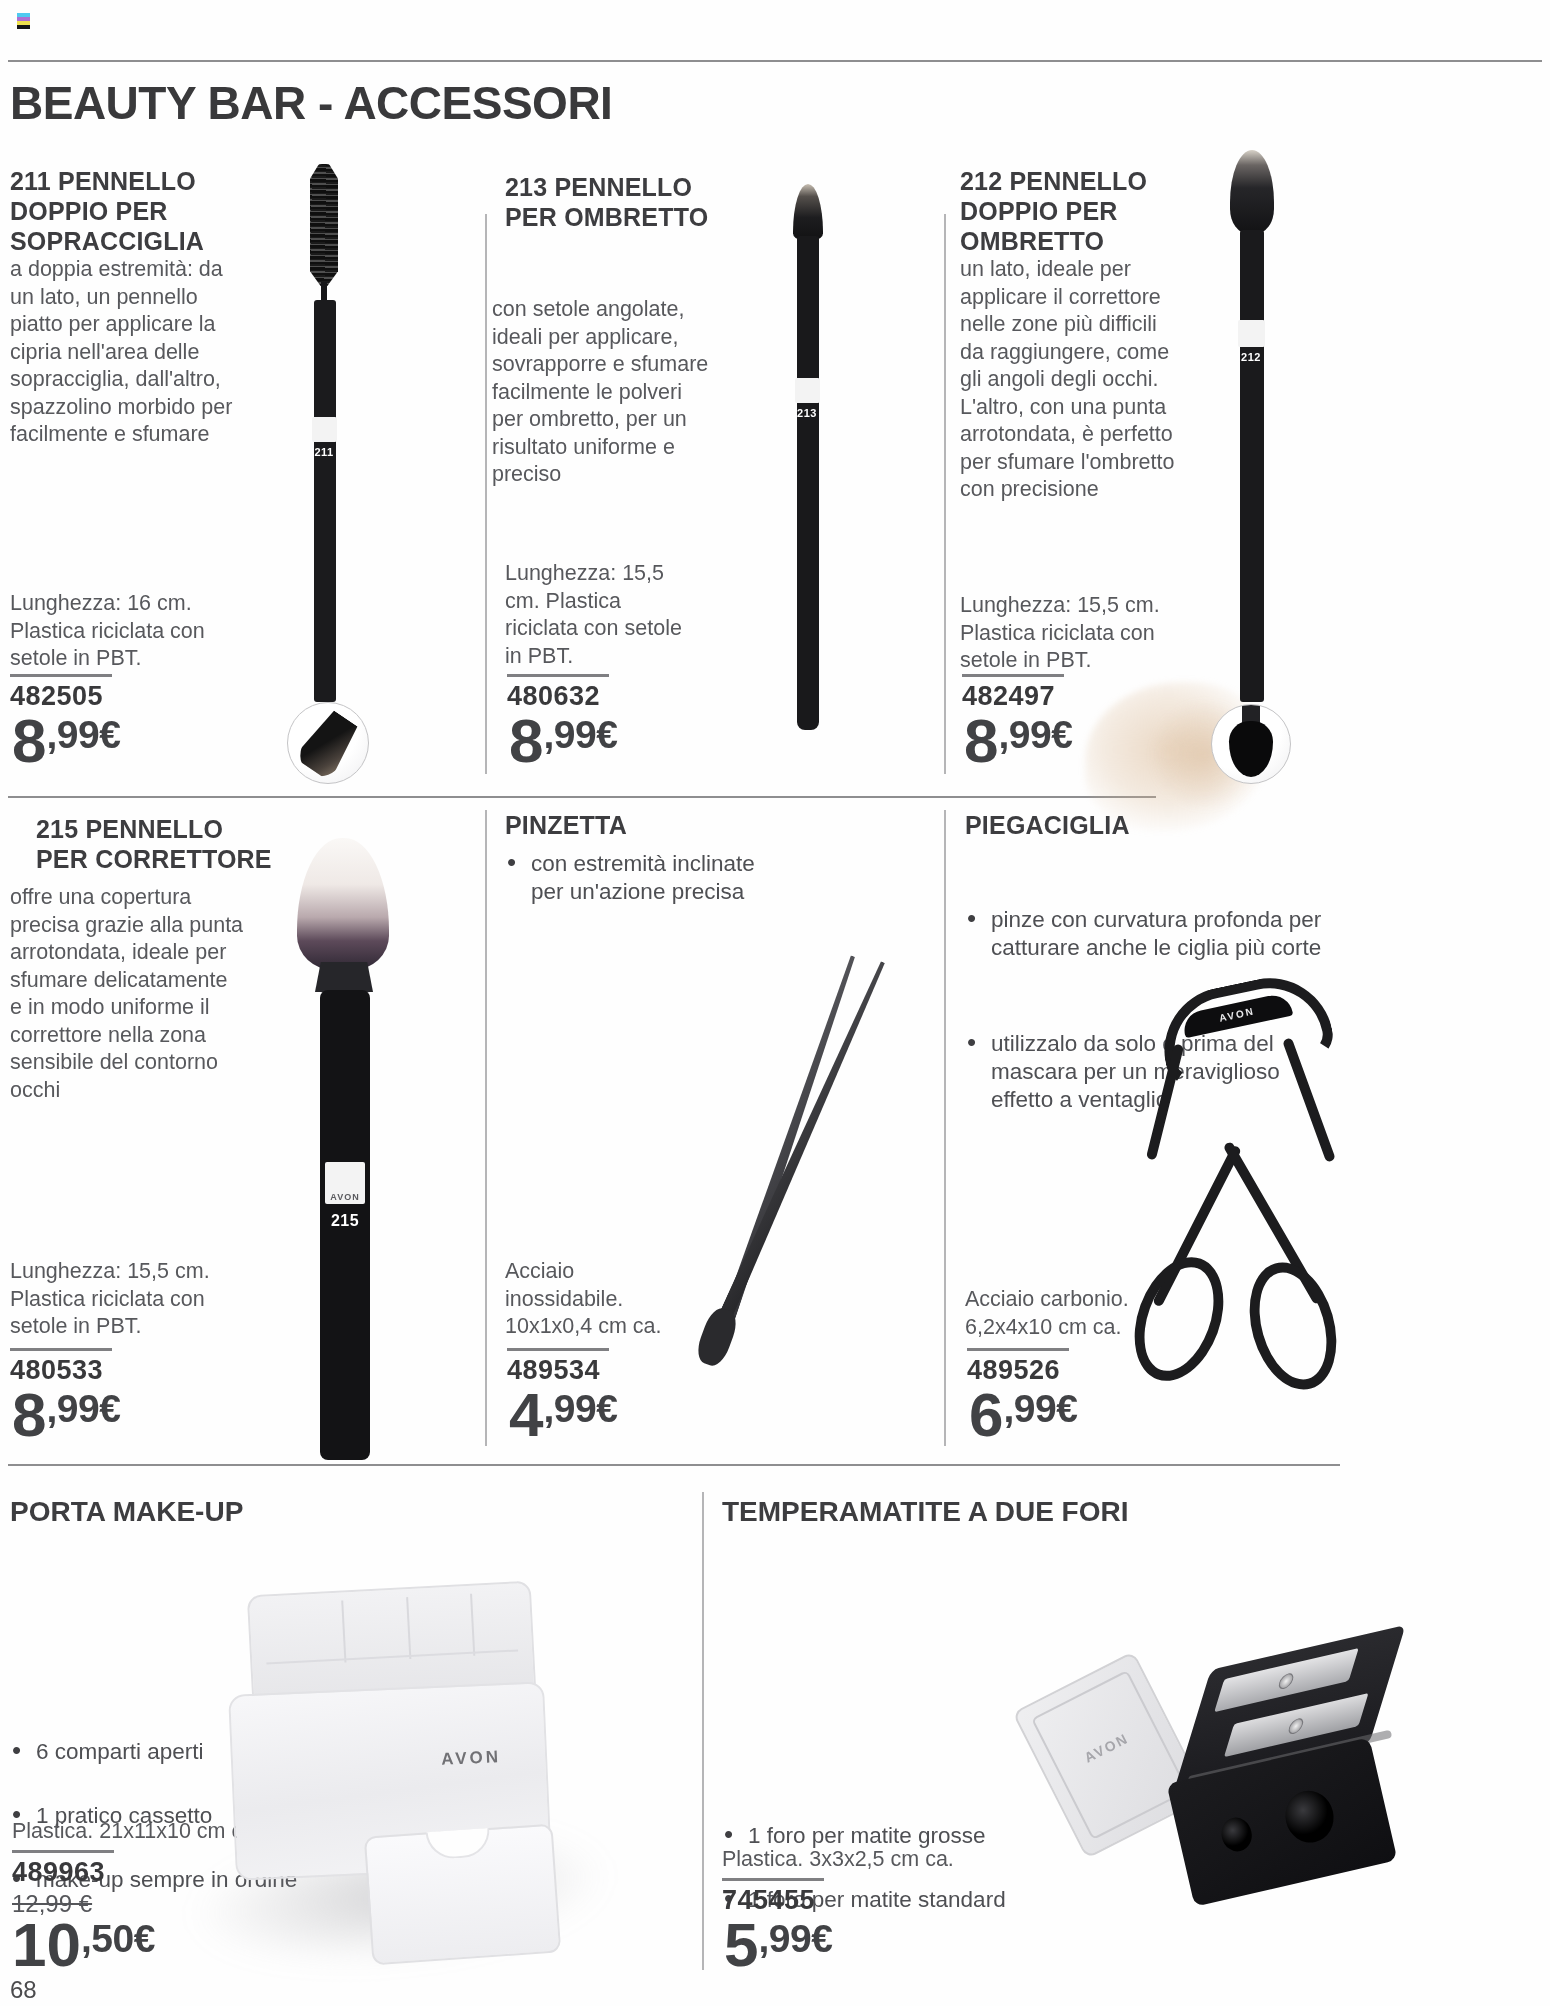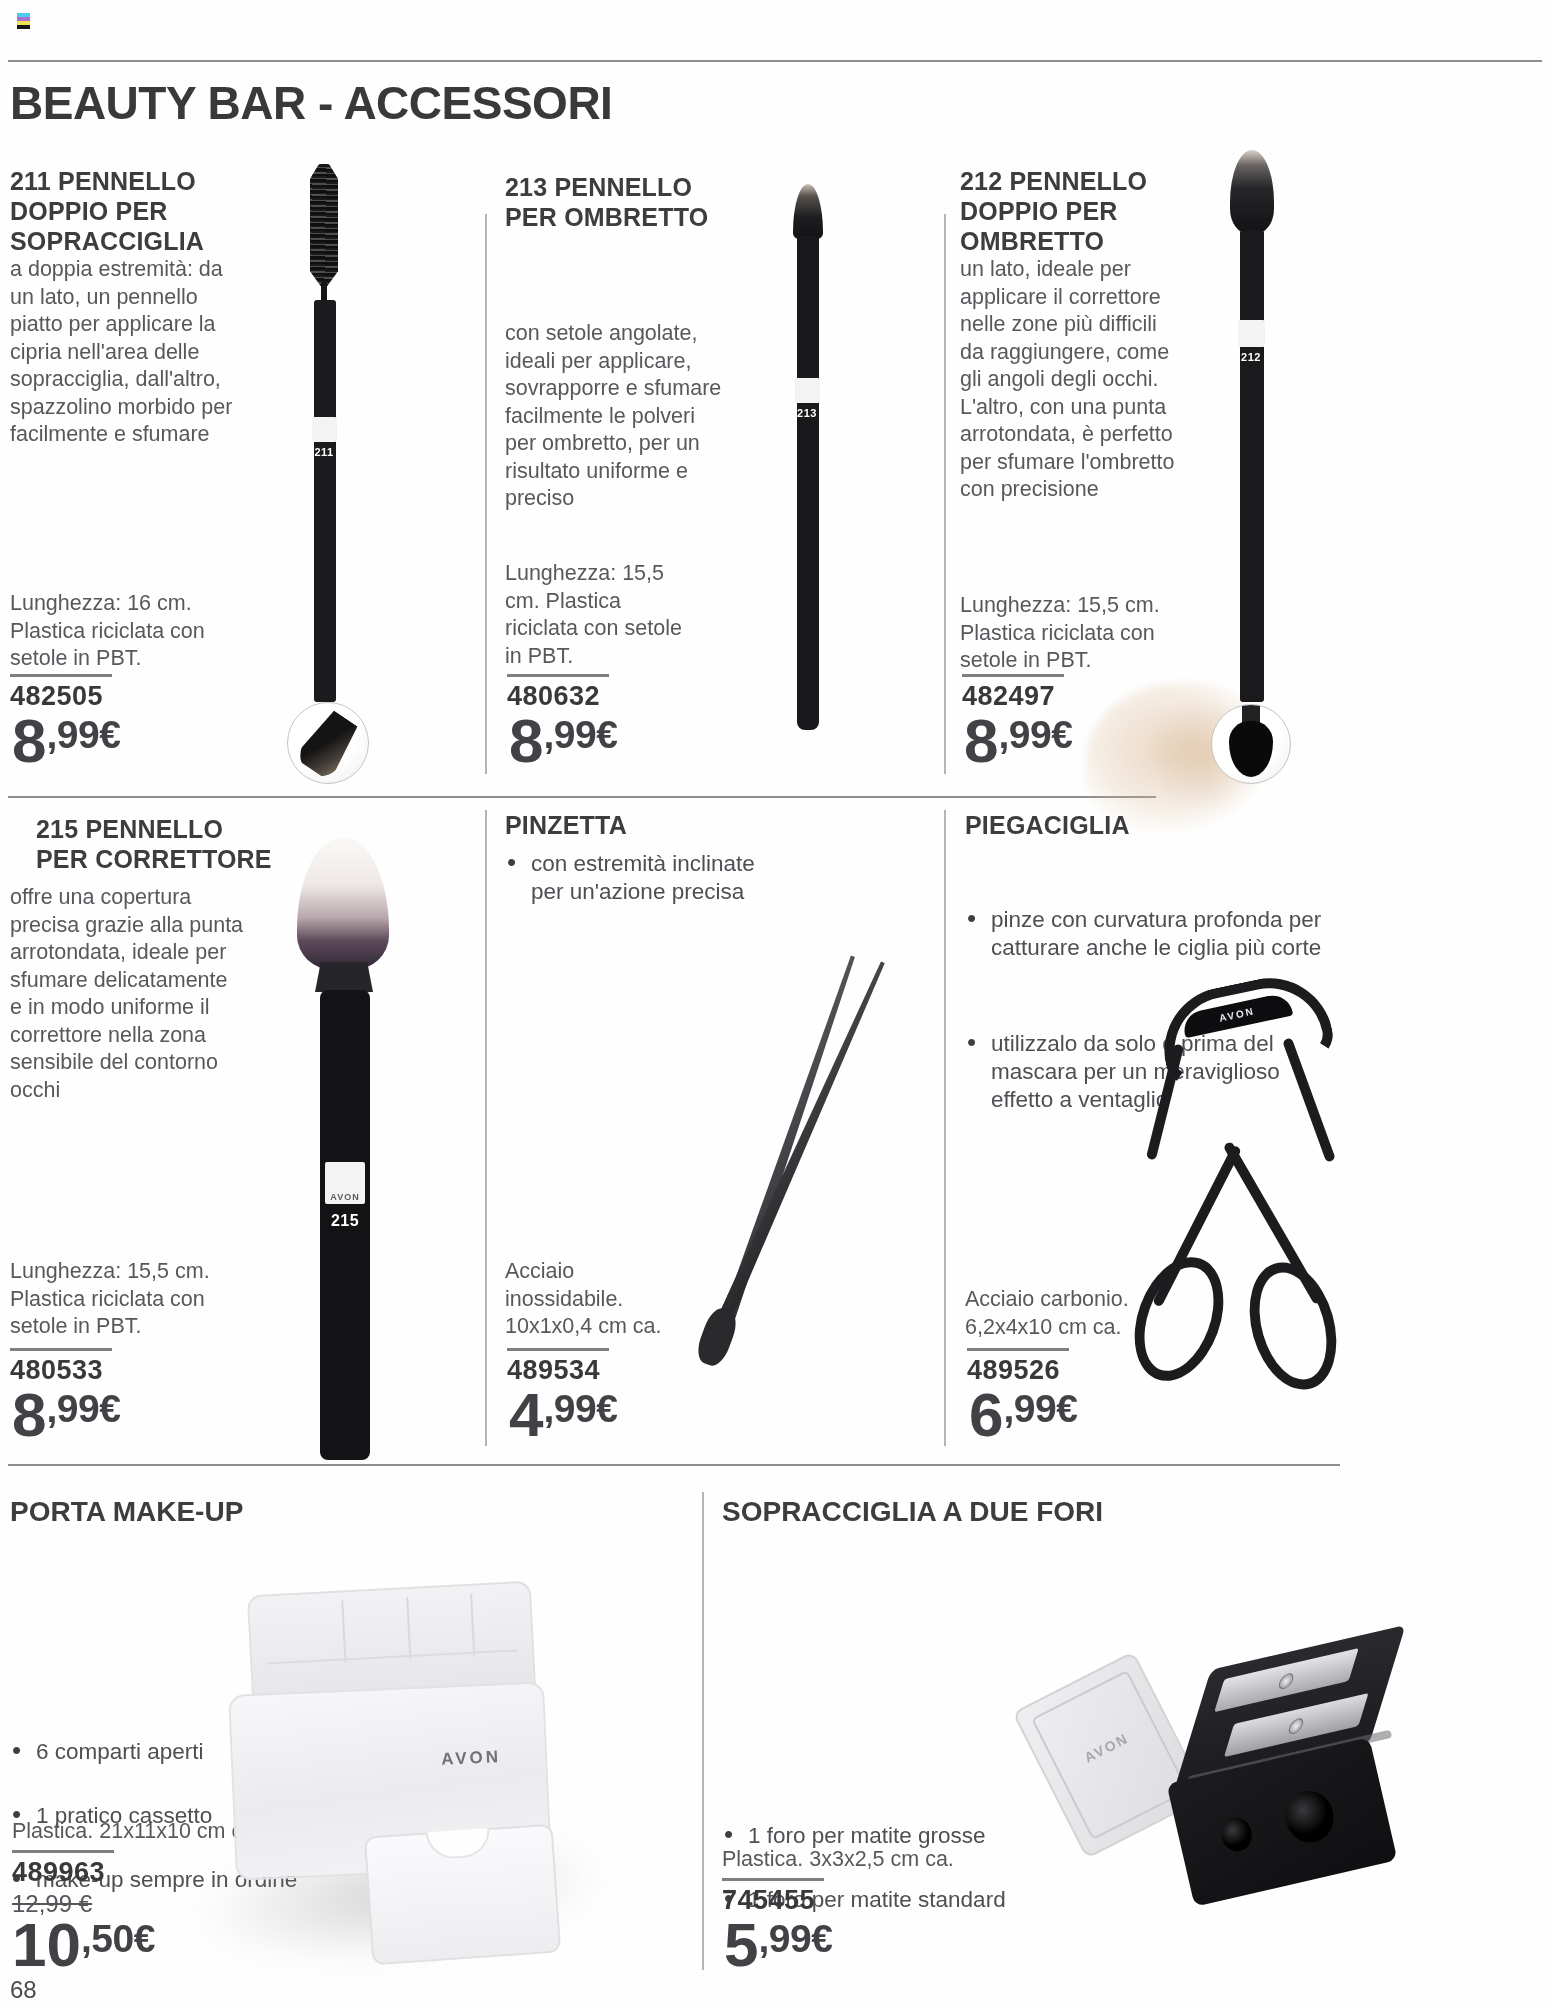--- a/index.html
+++ b/index.html
@@ -77,21 +77,21 @@
     <div class="abs blabel" style="left:30px;top:286px;width:28px;">211</div>
     <div class="abs inset" style="left:7px;top:542px;width:80px;height:80px;">
       <div class="abs" style="left:18px;top:10px;width:44px;height:64px;transform:rotate(34deg);
            background:linear-gradient(115deg,#141414 45%,#4a423c 75%,#8a7b6a 100%);
            clip-path:polygon(18% 0,82% 0,100% 96%,0 96%);border-radius:0 0 40% 40%;"></div>
     </div>
   </div>
 
   <div class="abs h3" style="left:505px;top:172px;width:240px;">213 PENNELLO
 PER OMBRETTO</div>
-  <div class="abs body-txt" style="left:505px;top:296px;width:240px;margin-top:24px;">con setole angolate,
+  <div class="abs body-txt" style="left:492px;top:296px;width:240px;">con setole angolate,
 ideali per applicare,
 sovrapporre e sfumare
 facilmente le polveri
 per ombretto, per un
 risultato uniforme e
 preciso</div>
   <div class="abs body-txt" style="left:505px;top:560px;width:220px;">Lunghezza: 15,5
 cm. Plastica
 riciclata con setole
 in PBT.</div>
@@ -268,21 +268,21 @@
       <span class="abs" style="right:44px;top:62px;color:#717175;font-size:17px;letter-spacing:3px;font-weight:700;">AVON</span>
     </div>
     <div class="abs" style="left:148px;top:250px;width:185px;height:125px;transform:rotate(-4deg);
          background:linear-gradient(180deg,#fafafc,#ededf0);border:2px solid #e0e0e3;border-radius:12px;">
       <div class="abs" style="left:60px;top:-2px;width:60px;height:26px;background:#fefefe;
            border:2px solid #e4e4e7;border-top:none;border-radius:0 0 30px 30px;"></div>
     </div>
   </div>
   <div class="abs" style="left:10px;top:1976px;font-size:24px;color:#4b4b4d;">68</div>
 
-  <div class="abs h3b" style="left:722px;top:1496px;width:500px;">SOPRACCIGLIA A DUE FORI</div>
+  <div class="abs h3b" style="left:722px;top:1496px;width:500px;">TEMPERAMATITE A DUE FORI</div>
   <div class="abs bullet" style="left:722px;top:1542px;width:340px;">1 foro per matite grosse</div>
   <div class="abs bullet" style="left:722px;top:1578px;width:340px;">1 foro per matite standard</div>
   <div class="abs body-txt" style="left:722px;top:1846px;width:330px;">Plastica. 3x3x2,5 cm ca.</div>
   <div class="abs rule" style="left:722px;top:1878px;"></div>
   <div class="abs code" style="left:722px;top:1885px;">745455</div>
   <div class="abs price" style="left:724px;top:1916px;">
     <span class="int">5</span>
       <span class="frac">,99€</span>
   </div>
 

